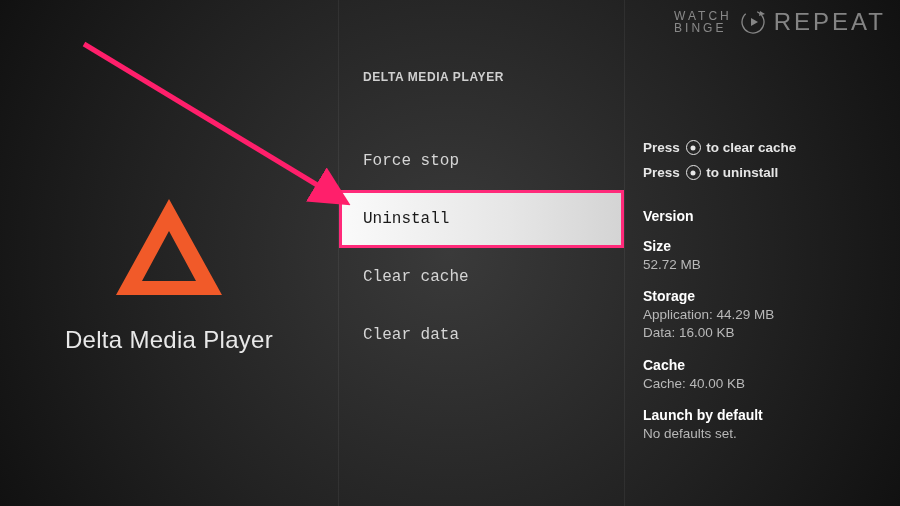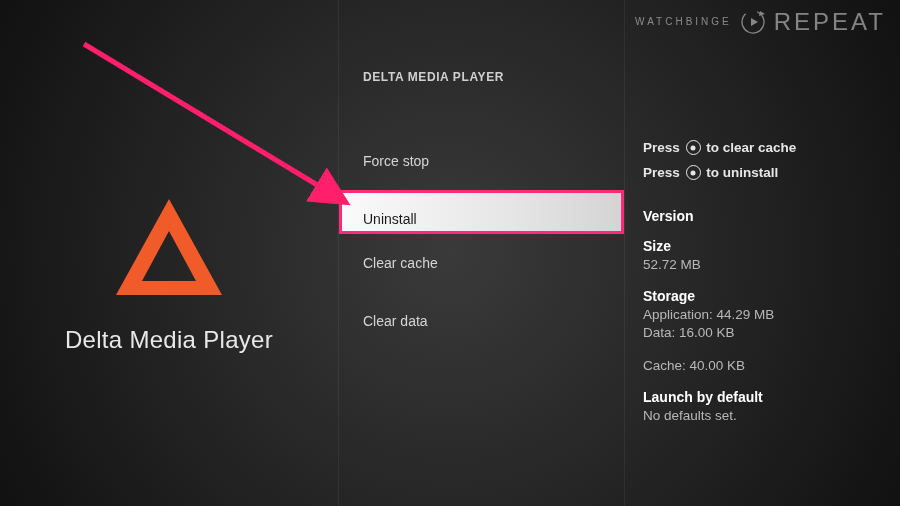--- a/index.html
+++ b/index.html
@@ -15,27 +15,27 @@
 
   
   .app-icon-wrap { position: absolute; left: 50%; top: 250px; transform: translate(-50%, -50%); }
   .app-name { position: absolute; left: 0; right: 0; top: 326px; text-align: center; font-size: 24px; font-weight: 300; color: #e8e8e8; letter-spacing: .3px; }
 
   
   .mid-title { font-size: 12px; font-weight: 600; letter-spacing: .6px; color: #d0d0d0; padding: 70px 0 0 24px; }
   .menu { margin-top: 48px; }
   .menu-item {
     height: 58px; line-height: 58px; padding-left: 24px;
-    font-size: 14px; color: #d5d5d5; cursor: pointer;
+    font-size: 16px; color: #d5d5d5; cursor: pointer; font-family: Liberation Mono, monospace;
   }
   .menu-item.selected {
     background: linear-gradient(90deg, #fafafa 0%, #e6e6e6 60%, #d4d4d4 100%);
     color: #1a1a1a;
     border: 3px solid #ff2a7a;
-    padding-left: 21px; line-height: 52px; height: 44px;
+    padding-left: 21px; line-height: 52px; height: 58px;
     font-weight: 400;
   }
 
   
   .hints { padding: 140px 0 0 18px; font-size: 13.5px; color: #e6e6e6; }
   .hints .row { margin-bottom: 10px; font-weight: 600; }
   .circ-btn {
     display: inline-block; width: 15px; height: 15px; border: 1.5px solid #e6e6e6;
     border-radius: 50%; vertical-align: -3px; position: relative; margin: 0 2px;
   }
@@ -43,21 +43,21 @@
     content: ""; position: absolute; left: 50%; top: 50%; width: 5px; height: 5px;
     border-radius: 50%; background: #e6e6e6; transform: translate(-50%, -50%);
   }
   .info { padding: 18px 0 0 18px; }
   .info-block { margin-bottom: 14px; }
   .info-label { font-size: 14px; font-weight: 700; color: #fff; margin-bottom: 2px; }
   .info-value { font-size: 13.5px; color: #b8b8b8; font-weight: 400; line-height: 1.35; }
 
   
   .watermark { position: absolute; right: 14px; top: 8px; display: flex; align-items: center; gap: 8px; opacity: .55; color: #ddd; }
-  .wm-stack { display: flex; flex-direction: row; line-height: 1; font-size: 10px; letter-spacing: 3px; font-weight: 400; text-align: left; }
+  .wm-stack { display: flex; flex-direction: column; line-height: 1; font-size: 12px; letter-spacing: 3px; font-weight: 400; text-align: left; }
   .wm-repeat { font-size: 24px; font-weight: 300; letter-spacing: 3px; text-align: center; }
   .wm-play { width: 26px; height: 26px; }
 
   
   .arrow-svg { position: absolute; left: 74px; top: 34px; width: 300px; height: 190px; pointer-events: none; }
 </style>
 </head>
 <body>
 
 <div class="col-left">
@@ -91,20 +91,21 @@
       <div class="info-block">
         <div class="info-label">Size</div>
         <div class="info-value">52.72 MB</div>
       </div>
       <div class="info-block">
         <div class="info-label">Storage</div>
         <div class="info-value">Application: 44.29 MB</div>
         <div class="info-value">Data: 16.00 KB</div>
       </div>
       <div class="info-block">
+        <div class="info-label">Cache</div>
         <div class="info-value">Cache: 40.00 KB</div>
       </div>
       <div class="info-block">
         <div class="info-label">Launch by default</div>
         <div class="info-value">No defaults set.</div>
       </div>
     </div>
 </div>
 
 <div class="watermark">

